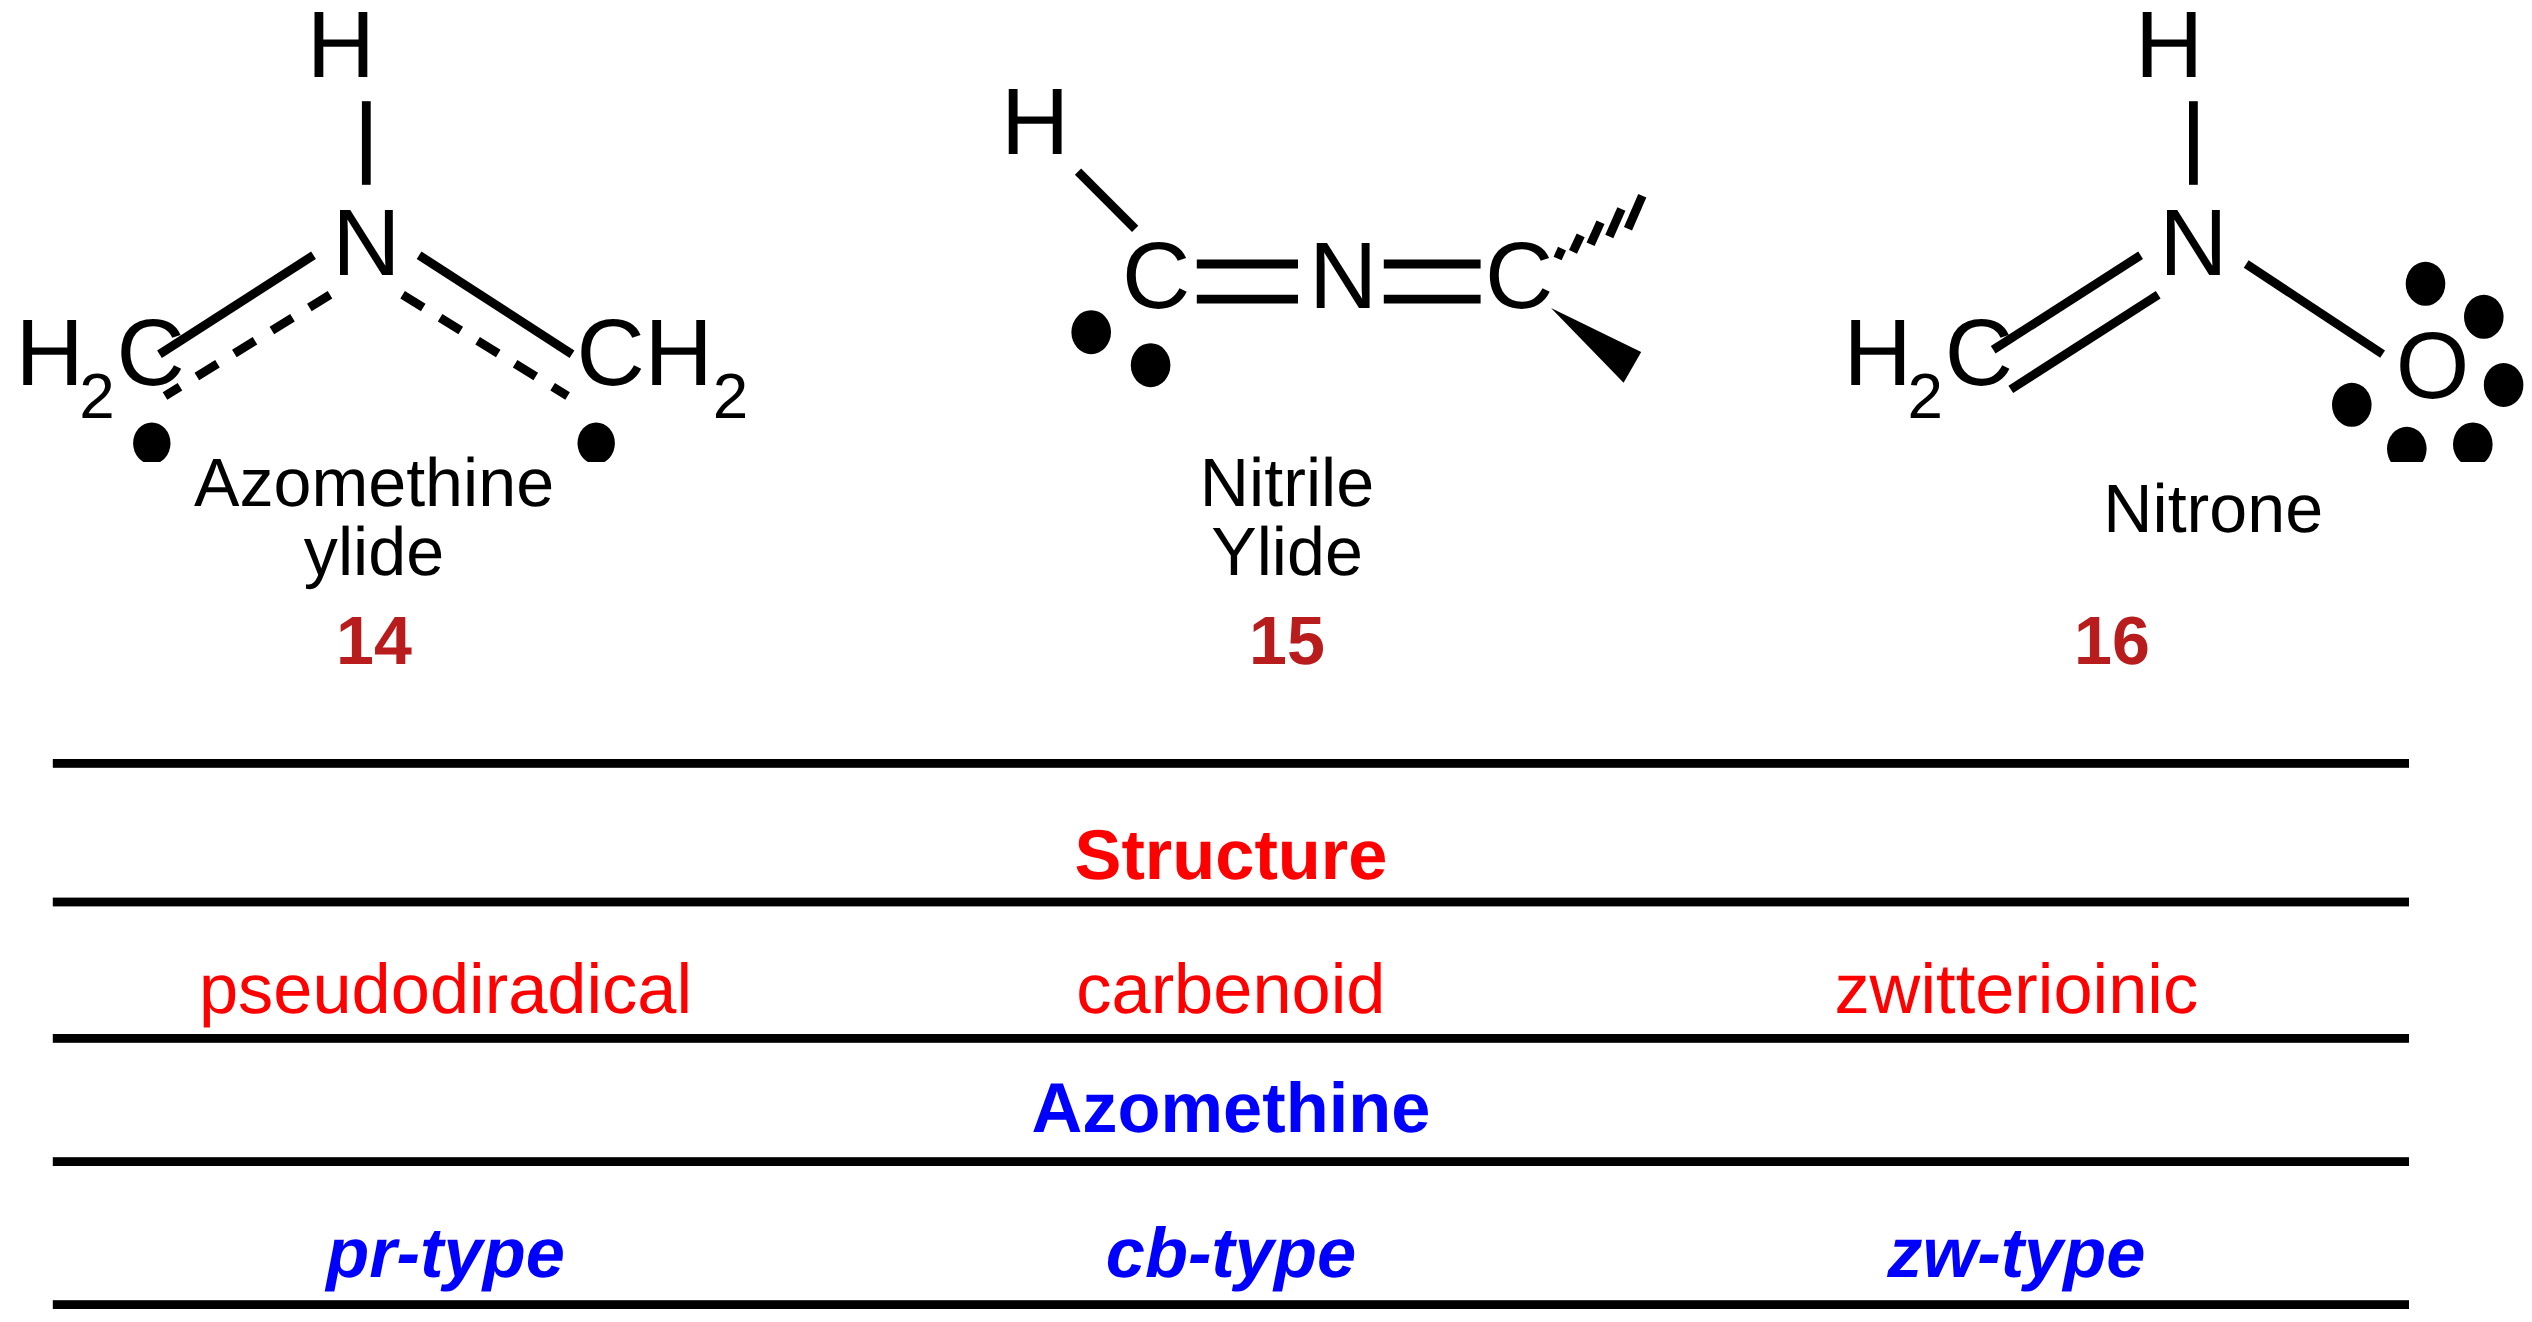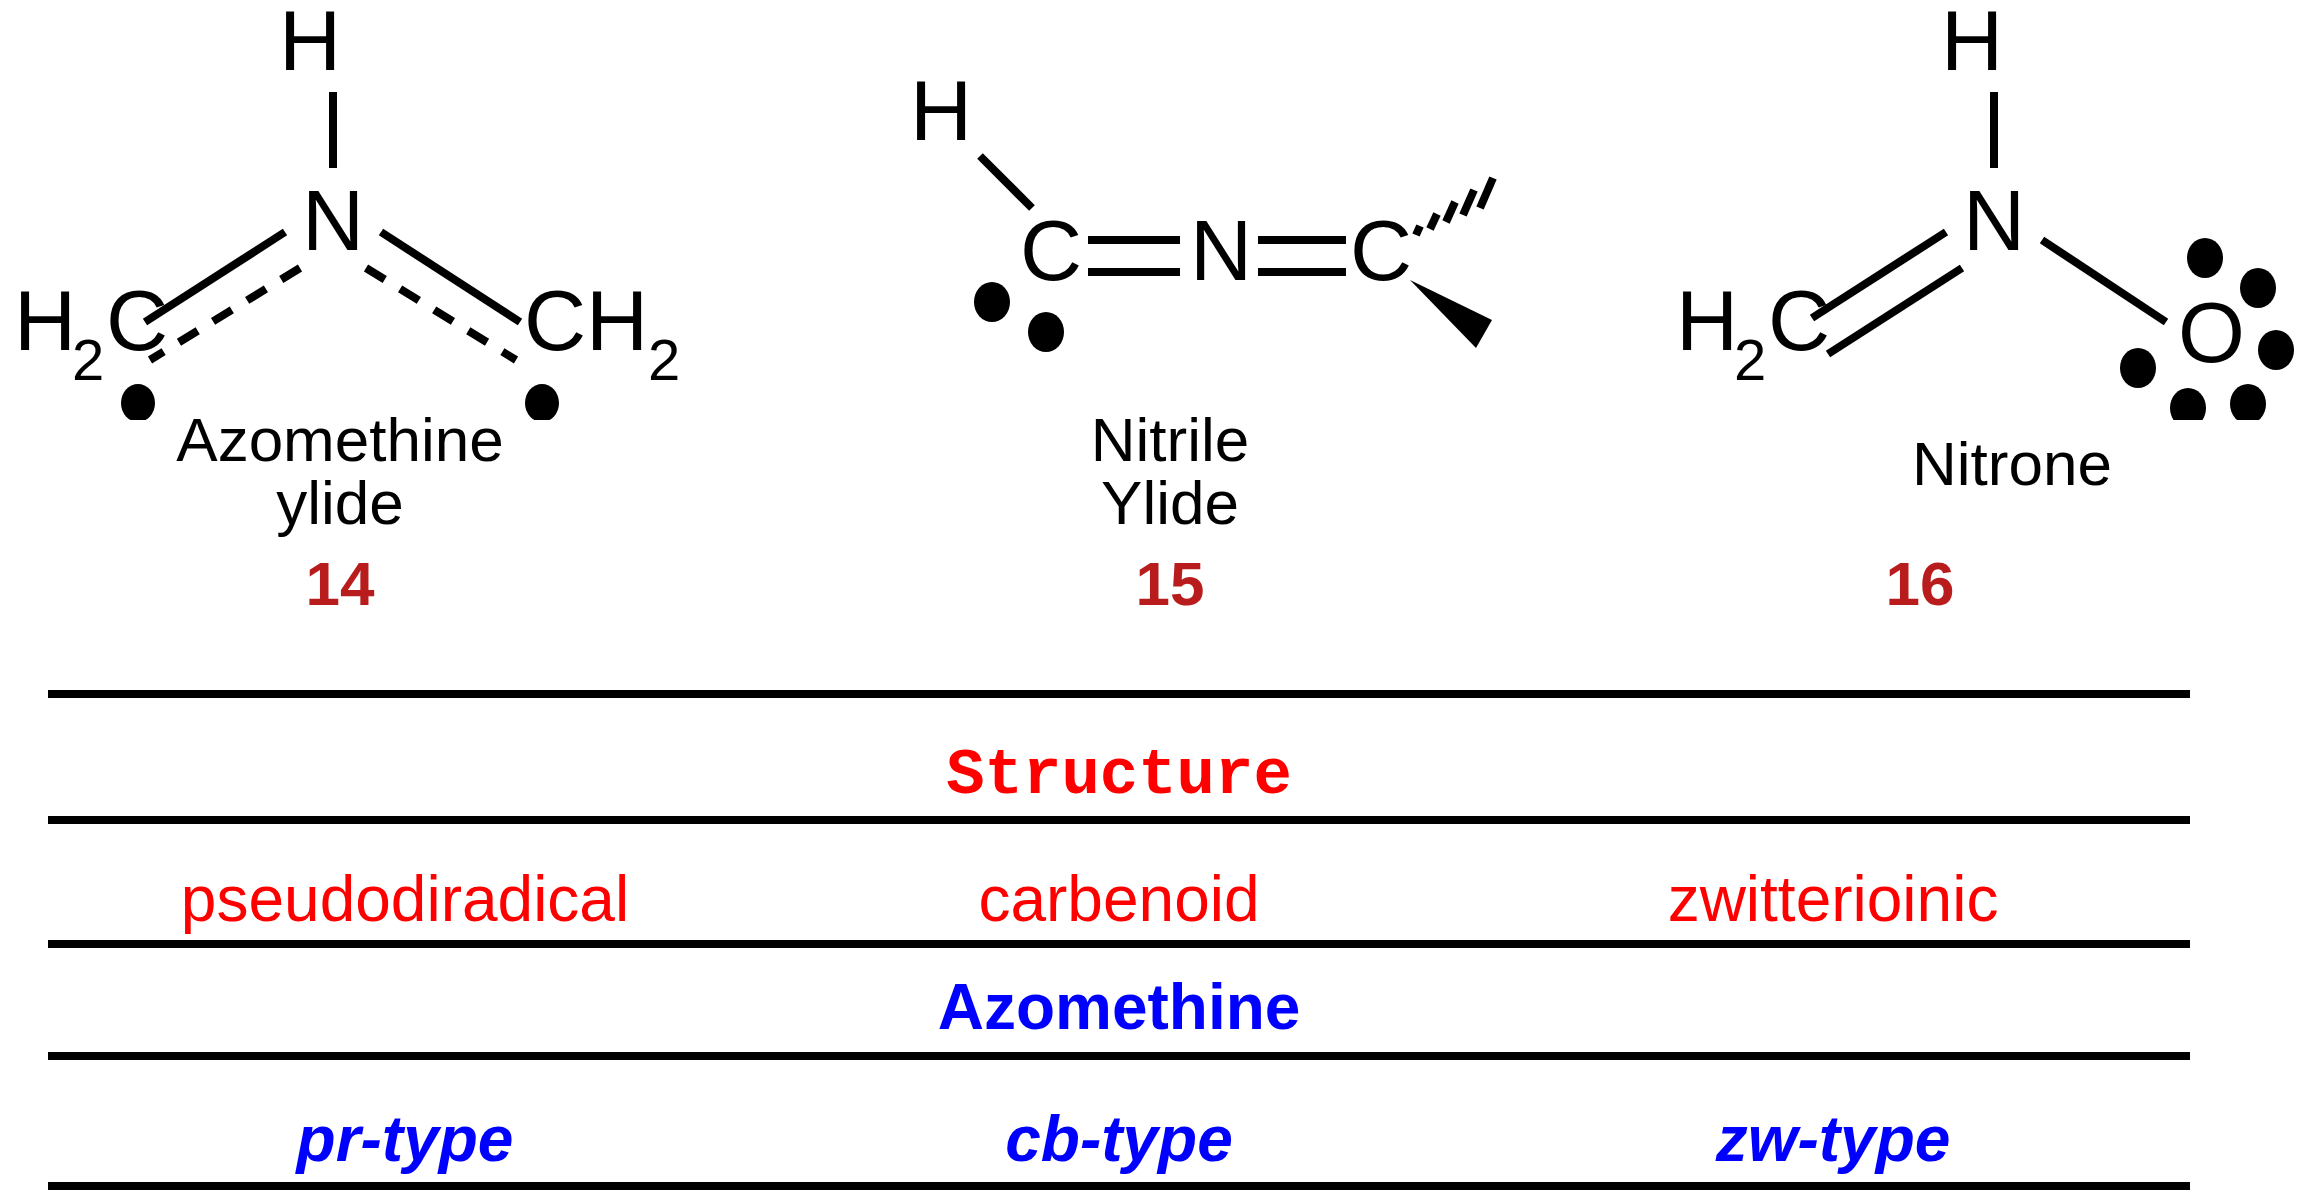--- a/index.html
+++ b/index.html
@@ -216,21 +216,21 @@
     <div class="numlabel" style="left:890px; top:548px; width:560px;">15</div>
 
     <div class="caption" style="left:1732px; top:408px; width:560px;margin-top:24px;">Nitrone</div>
     <div class="numlabel" style="left:1640px; top:548px; width:560px;">16</div>
   </div>
 
   <div>
 
     <div class="rule" style="top:690px;"></div>
 
-    <div class="span-cell" style="top:740px; color:#FF0000;font-family:Liberation Mono, monospace;">Structure</div>
+    <div class="span-cell" style="top:740px; color:#FF0000;">Structure</div>
 
     <div class="rule" style="top:816px;"></div>
 
     <div class="cell" style="left:48px; top:850px; width:714px; color:#FF0000;">pseudodiradical</div>
     <div class="cell" style="left:762px; top:850px; width:714px; color:#FF0000;">carbenoid</div>
     <div class="cell" style="left:1476px; top:850px; width:714px; color:#FF0000;">zwitterioinic</div>
 
     <div class="rule" style="top:940px;"></div>
 
     <div class="span-cell" style="top:970px; color:#0000FF;">Azomethine</div>

